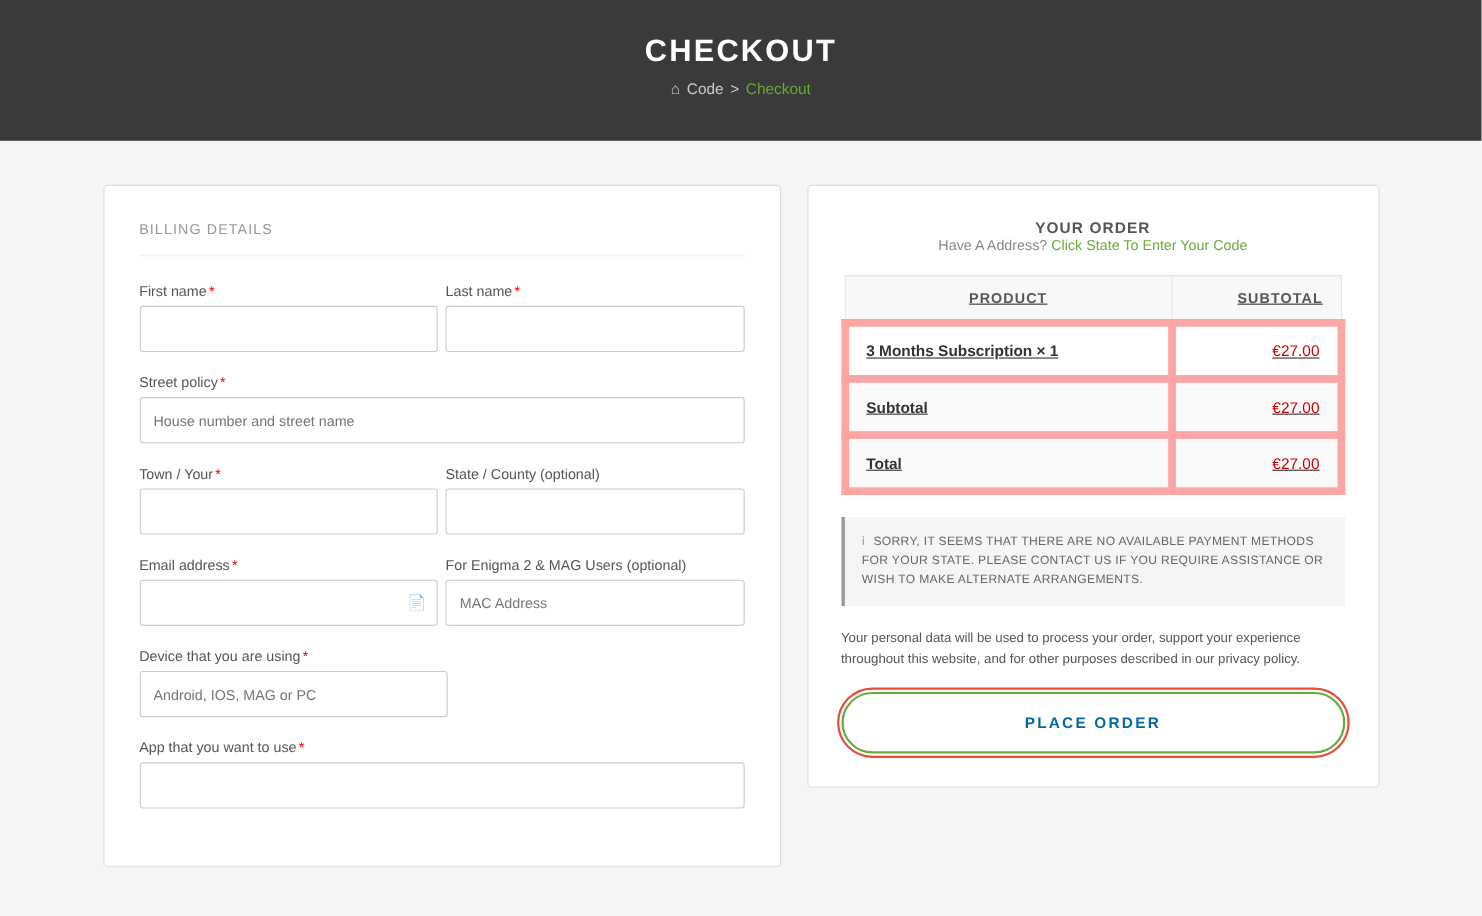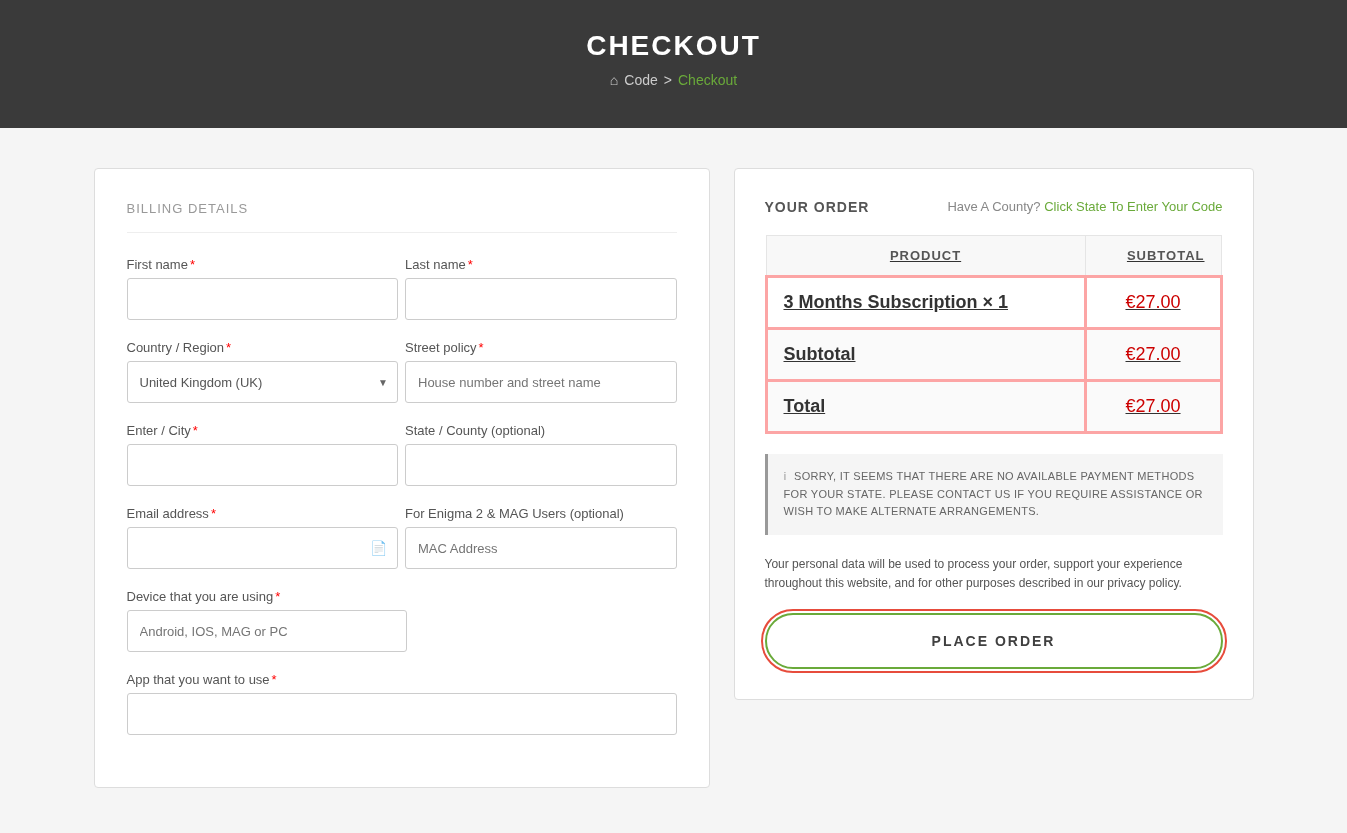--- a/index.html
+++ b/index.html
@@ -132,21 +132,23 @@
       background: #fff;
       border: 1px solid #ddd;
       border-radius: 4px;
       padding: 30px;
       width: 520px;
       flex-shrink: 0;
     }
     .order-header {
       display: flex;
       justify-content: space-between;
-      margin-bottom: 20px;
+      align-items: center;
+      margin-bottom: 20px;
+      flex-direction: column;
     }
     .order-title {
       font-size: 14px;
       font-weight: bold;
       color: #555;
       letter-spacing: 1px;
     }
     .coupon-text {
       font-size: 13px;
       color: #888;
@@ -168,28 +170,28 @@
       background: #f8f8f8;
       padding: 12px 16px;
       font-size: 13px;
       font-weight: bold;
       color: #555;
       letter-spacing: 1px;
       border: 1px solid #e5e5e5;
     }
     .order-table td {
       padding: 14px 16px;
-      font-size: 18px;
-      border: 3px solid #fca5a5;
+      font-size: 14px;
+      border: 7px solid #fca5a5;
       color: #333;
     }
     .order-table .price {
       color: #c00;
       font-weight: 500;
-      text-align: center;
+      text-align: right;
     }
     .order-table .label-col {
       font-weight: bold;
       color: #333;
     }
     .order-table tr.subtotal td,
     .order-table tr.total td {
       background: #fafafa;
     }
 
@@ -218,21 +220,21 @@
       margin-bottom: 20px;
     }
 
     
     .place-order-btn {
       width: 100%;
       padding: 18px;
       border: 2px solid #6aaa3a;
       border-radius: 30px;
       background: #fff;
-      color: #404040;
+      color: #0369a1;
       font-size: 14px;
       font-weight: bold;
       letter-spacing: 2px;
       cursor: pointer;
       text-transform: uppercase;
       outline: 2px solid #e74c3c;
       outline-offset: 2px;
     }
   </style>
 </head>
@@ -264,38 +266,30 @@
         <label>
           <span>Last name</span><span class="required">*</span>
         </label>
         <input type="text" style="">
       </div>
     </div>
 
     <div class="form-row">
       <div class="form-group">
         <label>
-          <span>Country / Region</span><span class="required">*</span>
-        </label>
-        <div class="select-wrapper">
-          <select><option value="uk">United Kingdom (UK)</option></select>
-        </div>
-      </div>
-      <div class="form-group">
-        <label>
           <span>Street policy</span><span class="required">*</span>
         </label>
         <input type="text" placeholder="House number and street name" style="">
       </div>
     </div>
 
     <div class="form-row">
       <div class="form-group">
         <label>
-          <span>Enter / City</span><span class="required">*</span>
+          <span>Town / Your</span><span class="required">*</span>
         </label>
         <input type="text" style="">
       </div>
       <div class="form-group">
         <label>State / County (optional)</label>
         <input type="text" style="">
       </div>
     </div>
 
     <div class="form-row">
@@ -330,21 +324,21 @@
         </label>
         <input type="text" style="width: 100%;">
       </div>
     </div>
   </div>
 
   <div class="order-panel">
     <div class="order-header">
       <span class="order-title">YOUR ORDER</span>
       <span class="coupon-text">
-        <span>Have A County?</span>
+        <span>Have A Address?</span>
         <span class="coupon-link">Click State To Enter Your Code</span>
       </span>
     </div>
 
     <table class="order-table">
       <thead>
         <tr>
           <th>PRODUCT</th>
           <th style="text-align:right;">SUBTOTAL</th>
         </tr>

